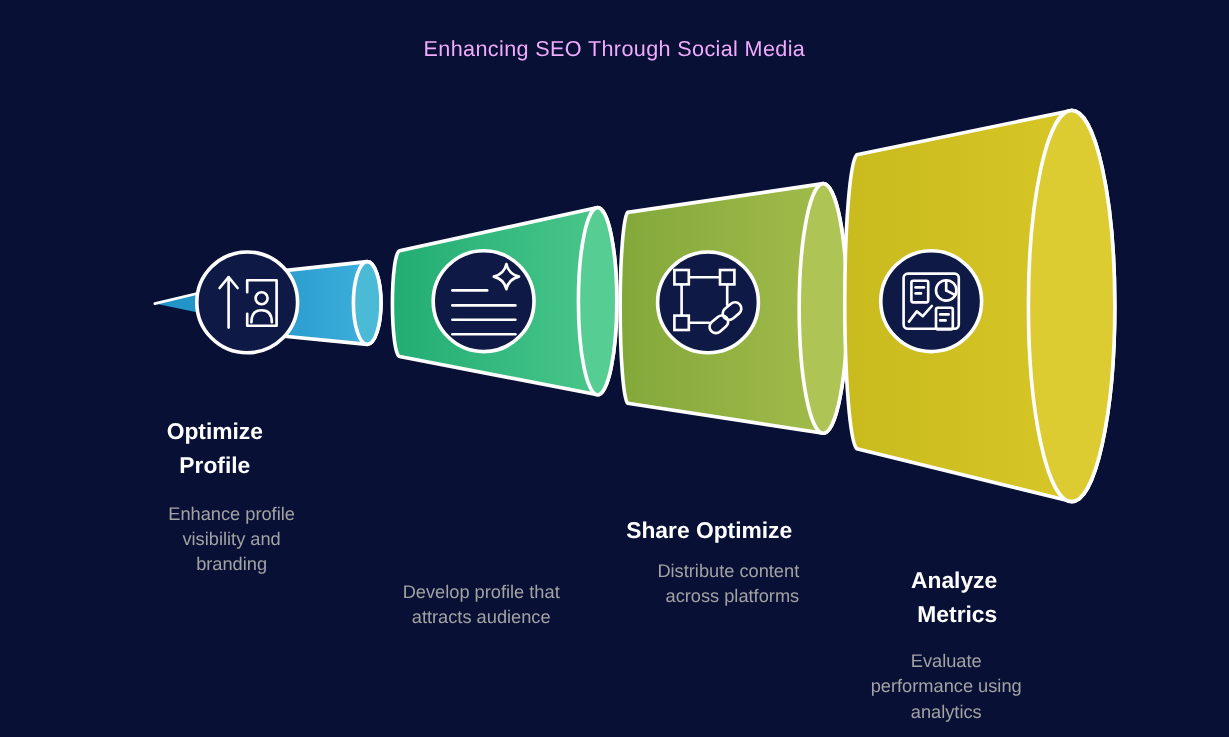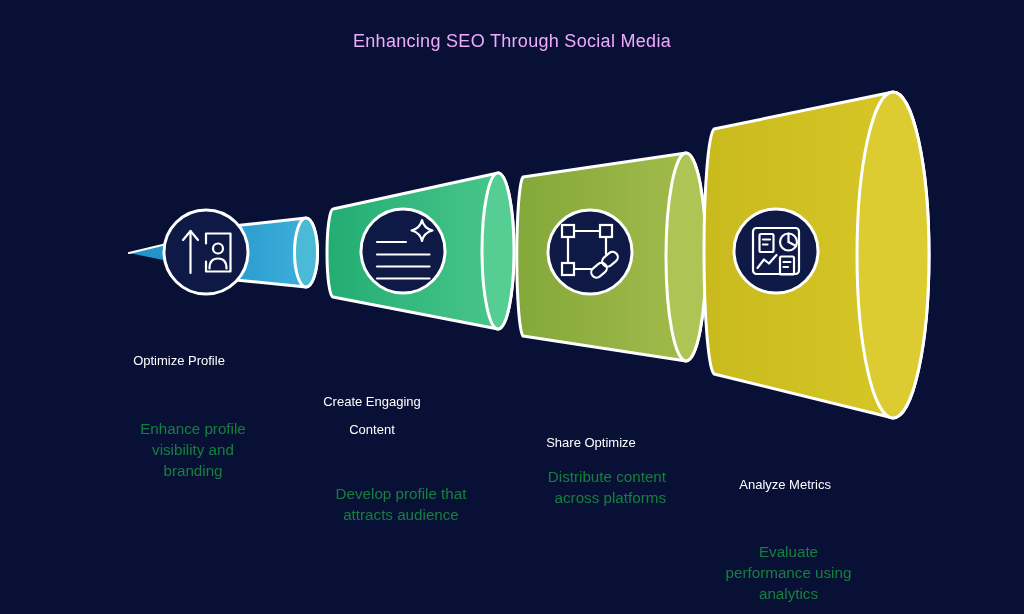--- a/index.html
+++ b/index.html
@@ -22,28 +22,28 @@
     letter-spacing: 0.3px;
   }
   .funnel-svg { position: absolute; top: 0; left: 0; }
   .cone { stroke: #ffffff; stroke-width: 3; stroke-linejoin: round; }
   .badge { fill: #0e1946; stroke: #ffffff; stroke-width: 3; }
   .ic { fill: none; stroke: #ffffff; stroke-width: 2.2; stroke-linecap: round; stroke-linejoin: round; }
   .ic-fill { fill: #0e1946; stroke: #ffffff; stroke-width: 2.2; }
   .stage-heading {
     position: absolute;
     color: #ffffff;
-    font-size: 13px;
-    font-weight: normal;
+    font-size: 19px;
+    font-weight: bold;
     line-height: 28px;
     text-align: center;
   }
   .stage-desc {
     position: absolute;
-    color: #15803d;
+    color: #a3a3a3;
     font-size: 15.2px;
     line-height: 21px;
     text-align: center;
   }
   .s1h { left: 114px; top: 347px; width: 130px; }
   .s1d { left: 122px; top: 418px; width: 142px; }
   .s2h { left: 311px; top: 388px; width: 122px; }
   .s2d { left: 312px; top: 483px; width: 178px; }
   .s3h { left: 506px; top: 429px; width: 170px; }
   .s3d { left: 508px; top: 466px; width: 158px; text-align: right; }
@@ -153,21 +153,20 @@
         <rect class="ic" x="780" y="256.5" width="14" height="18" rx="1.5"></rect>
         <path class="ic" d="M783.5,262 L790.5,262"></path>
         <path class="ic" d="M783.5,267 L788,267"></path>
       </g>
     </g>
   </svg>
 
   <div class="stage-heading s1h">Optimize Profile</div>
   <div class="stage-desc s1d">Enhance profile visibility and branding</div>
 
-  <div class="stage-heading s2h">Create Engaging Content</div>
   <div class="stage-desc s2d">Develop profile that attracts audience</div>
 
   <div class="stage-heading s3h">Share Optimize</div>
   <div class="stage-desc s3d">Distribute content across platforms</div>
 
   <div class="stage-heading s4h">Analyze Metrics</div>
   <div class="stage-desc s4d">Evaluate performance using analytics</div>
 
 </div>
 

